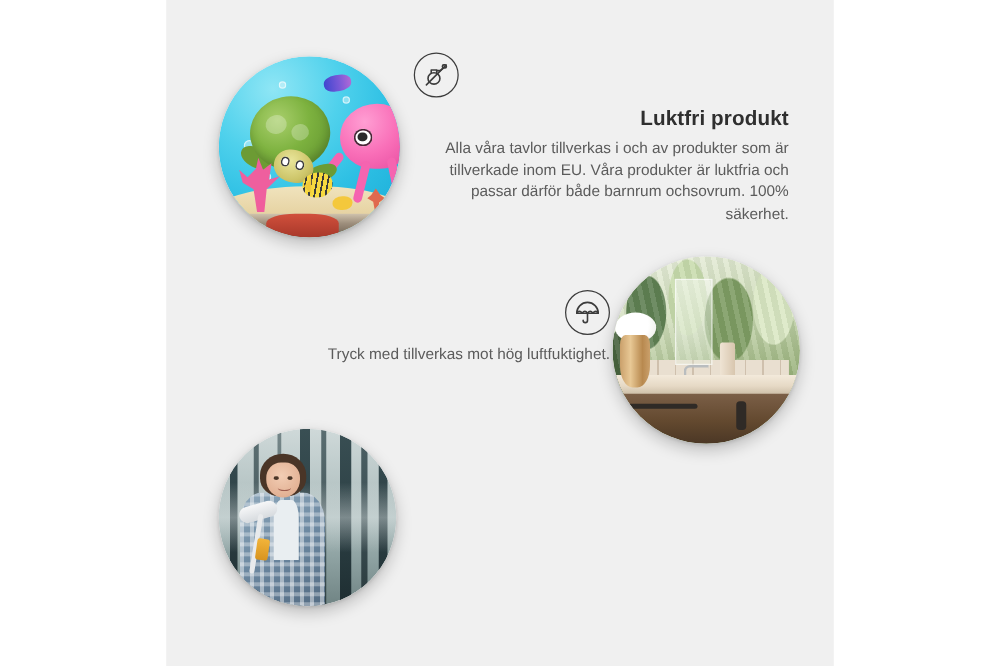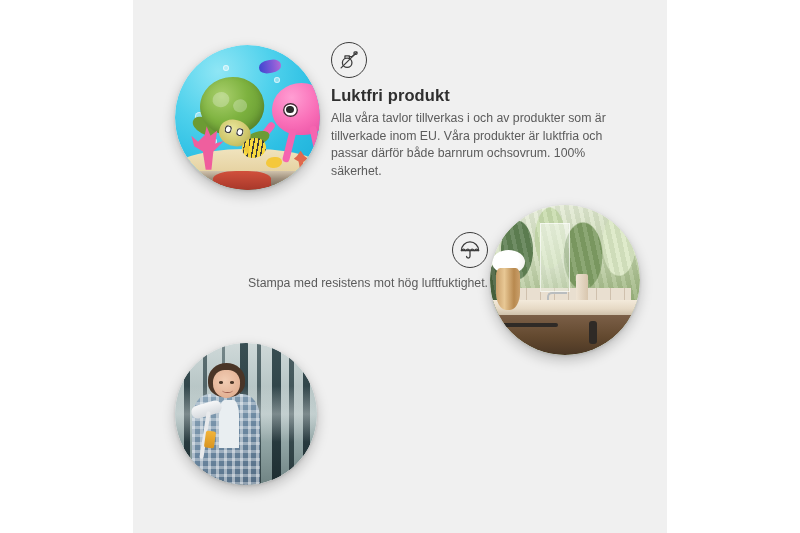--- a/index.html
+++ b/index.html
@@ -325,21 +325,21 @@
     letter-spacing: .1px;
     white-space: nowrap;
   }
   .f-body {
     font-size: 12.3px;
     line-height: 1.44;
     color: #5b5b5b;
   }
 
   
-  #feat-odour { left: 198px; top: 42px; width: 300px; }
+  #feat-odour { left: 198px; top: 42px; width: 300px; text-align: right; }
   #feat-odour .icon-circle { margin-bottom: 8px; }
   #feat-odour .f-title { margin-bottom: 5px; }
 
   
   #feat-water { left: 70px; top: 232px; width: 285px; text-align: right; }
   #feat-water .icon-circle { margin-left: auto; margin-bottom: 7px; }
   #feat-water .f-title { margin-bottom: 4px; }
 
   
   #feat-mount { left: 198px; top: 400px; width: 280px; }
@@ -410,21 +410,21 @@
     </div>
 
     <div class="feature" id="feat-water">
       <div class="icon-circle">
         <svg width="22" height="22" viewBox="0 0 24 24" fill="none" stroke="#3c3c3c" stroke-width="1.4" stroke-linecap="round" stroke-linejoin="round">
           <path d="M2.6 12.6a9.4 9.4 0 0 1 18.8 0z"></path>
           <path d="M2.6 12.6c1.6-2.2 3.2-2.2 4.7 0 1.6-2.2 3.2-2.2 4.7 0 1.6-2.2 3.2-2.2 4.7 0 1.6-2.2 3.2-2.2 4.7 0"></path>
           <path d="M12 12.6v6.3a1.9 1.9 0 0 1-3.8 0"></path>
         </svg>
       </div>
-      <div class="f-body">Stampa med resistens mot hög luftfuktighet.</div>
+      <div class="f-body">Tryck med tillverkas mot hög luftfuktighet.</div>
     </div>
 
     <div class="circle" id="img-forest">
       <div class="inner">
         <div class="forest-bg"></div>
         <div class="trunk t1"></div>
         <div class="trunk t2"></div>
         <div class="trunk t8"></div>
         <div class="trunk t3"></div>
         <div class="trunk t4"></div>

